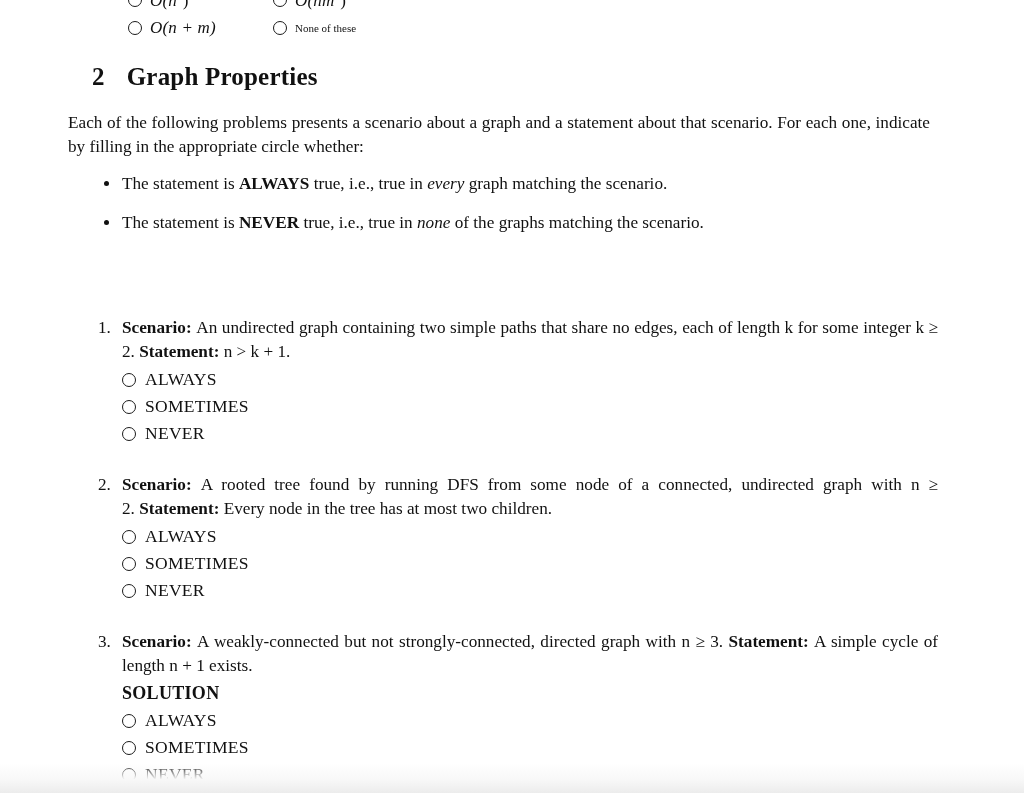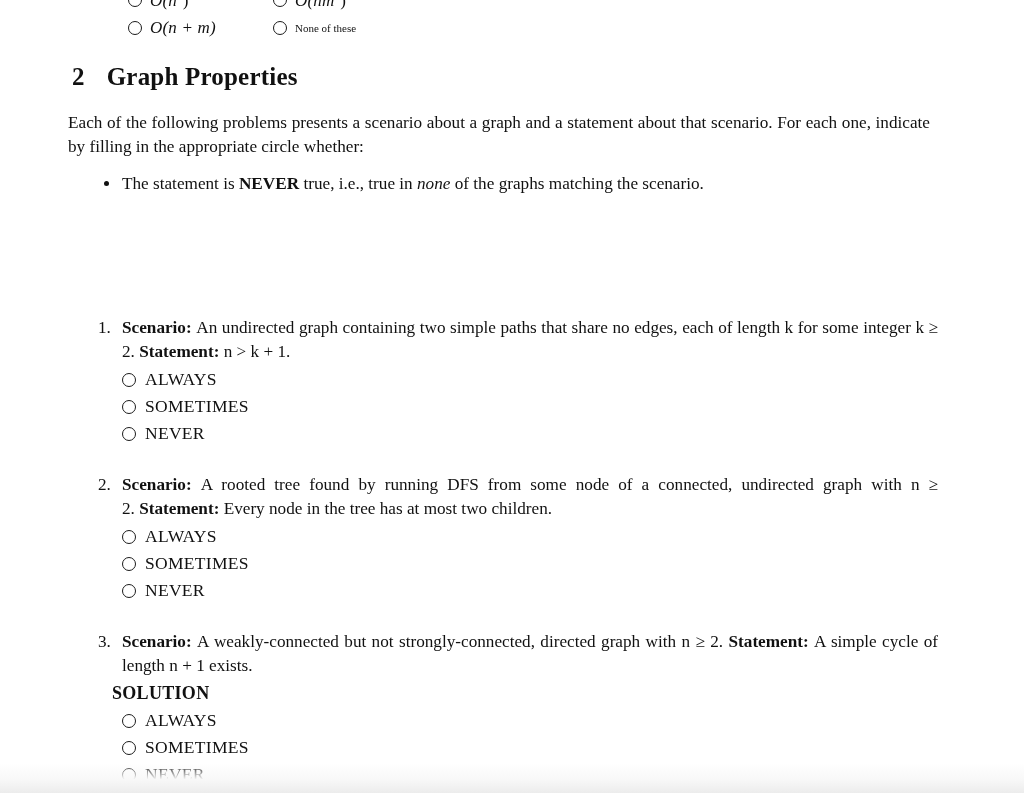--- a/index.html
+++ b/index.html
@@ -69,21 +69,21 @@
     letter-spacing: .2px;
   }
   .math .up { font-style: normal; }
   sup.exp { font-size: 11px; vertical-align: super; font-style: normal; }
 
   .plain { font-size: 11px; }
 
   
   .section-head {
     position: absolute;
-    left: 72px;
+    left: 92px;
     top: 63px;
     font-size: 25px;
     font-weight: bold;
     letter-spacing: .2px;
     white-space: nowrap;
   }
   .section-head .num { margin-right: 22px; }
 
   
   .intro {
@@ -141,21 +141,21 @@
   .prob-num {
     position: absolute;
     left: 22px;
     top: 0;
     font-size: 17.2px;
     font-style: normal;
   }
   .lbl { font-weight: bold; }
 
   .solution-label {
-    margin-left: 36px;
+    margin-left: 46px;
     margin-top: 6px;
     font-size: 18px;
     font-weight: bold;
     letter-spacing: .3px;
   }
 
   .choices {
     margin-left: 46px;
     margin-top: 3px;
   }
@@ -215,20 +215,24 @@
   </div>
 
   <div class="section-head">
     <span class="num">2</span><span>Graph Properties</span>
   </div>
 
   <div class="intro">Each of the following problems presents a scenario about a graph and a statement about that scenario. For each one, indicate by filling in the appropriate circle whether:</div>
 
   <div class="bullets">
 
+    <div class="bullet">
+      <span class="dot"></span>
+      <span>The statement is </span><span class="lbl">ALWAYS</span><span> true, i.e., true in </span><em>every</em><span> graph matching the scenario.</span>
+    </div>
 
 
     <div class="bullet">
       <span class="dot"></span>
       <span>The statement is </span><span class="lbl">NEVER</span><span> true, i.e., true in </span><em>none</em><span> of the graphs matching the scenario.</span>
     </div>
 
   </div>
 
   <div class="problems">
@@ -268,21 +272,21 @@
         </div>
         <div class="choice">
           <span class="radio"></span>
           <span class="choice-text">NEVER</span>
         </div>
       </div>
     </div>
 
     <div class="problem">
       <div class="prob-body">
-        <span class="prob-num">3.</span><span class="lbl">Scenario:</span>&nbsp;<span>A weakly-connected but not strongly-connected, directed graph with n ≥ 2.</span>&nbsp;<span class="lbl">Statement:</span>&nbsp;<span>A simple cycle of length n + 1 exists.</span>
+        <span class="prob-num">3.</span><span class="lbl">Scenario:</span>&nbsp;<span>A weakly-connected but not strongly-connected, directed graph with n ≥ 3.</span>&nbsp;<span class="lbl">Statement:</span>&nbsp;<span>A simple cycle of length n + 1 exists.</span>
       </div>
       <div class="solution-label">SOLUTION</div>
       <div class="choices">
         <div class="choice">
           <span class="radio"></span>
           <span class="choice-text">ALWAYS</span>
         </div>
         <div class="choice">
           <span class="radio"></span>
           <span class="choice-text">SOMETIMES</span>

